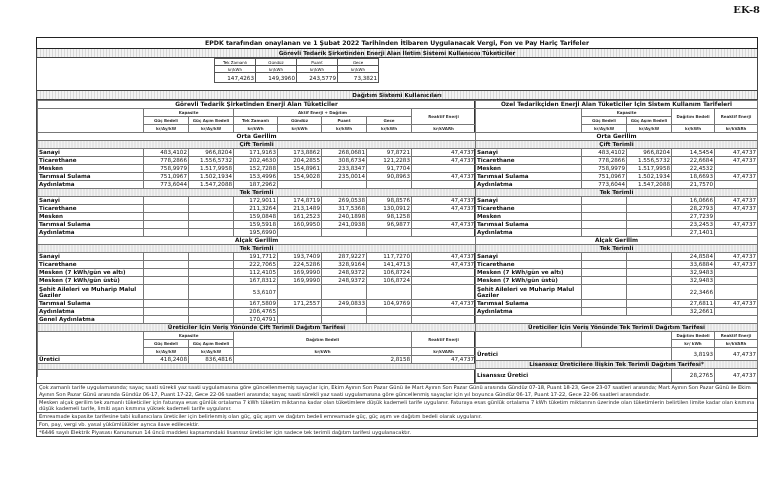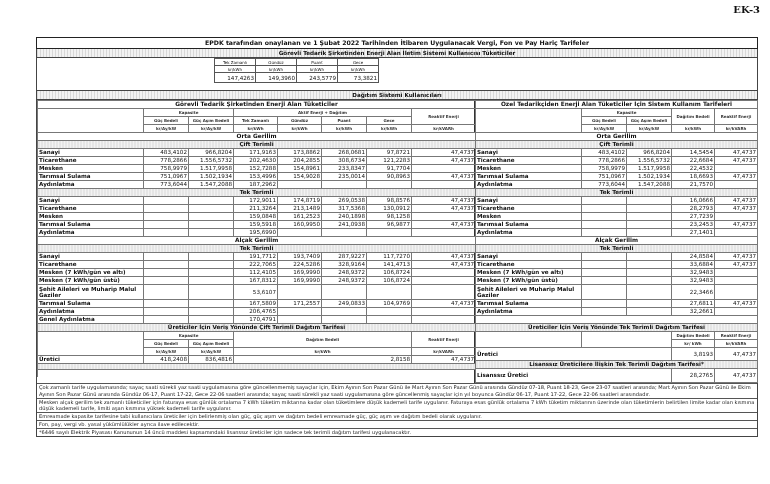--- a/index.html
+++ b/index.html
@@ -25,21 +25,21 @@
   table.t td.sec{text-align:center;font-weight:bold;font-size:5.8px;background:#fff;}
   table.t td.stripe{text-align:center;font-weight:bold;font-size:5.6px;background:repeating-linear-gradient(90deg,#d8d8d8 0 1px,#f2f2f2 1px 3px);}
   table.t td.cap{text-align:center;font-weight:bold;font-size:5.8px;}
   table.t td.tall{height:14px;line-height:6px;white-space:normal;}
   .notes{border:1px solid #444;border-top:none;}
   .note{border-top:1px solid #555;font-size:5.1px;line-height:6.8px;padding:0 2px;color:#222;}
 </style>
 </head>
 <body>
 
-<div class="ek">EK-3</div>
+<div class="ek">EK-8</div>
 
 <div class="frame">
   <div class="title">EPDK tarafından onaylanan ve 1 Şubat 2022 Tarihinden İtibaren Uygulanacak Vergi, Fon ve Pay Hariç Tarifeler</div>
   <div class="band">Görevli Tedarik Şirketinden Enerji Alan İletim Sistemi Kullanıcısı Tüketiciler</div>
   <div class="iletim">
     <table>
       <tbody>
           <tr>
         <td>Tek Zamanlı</td>
         <td>Gündüz</td>

